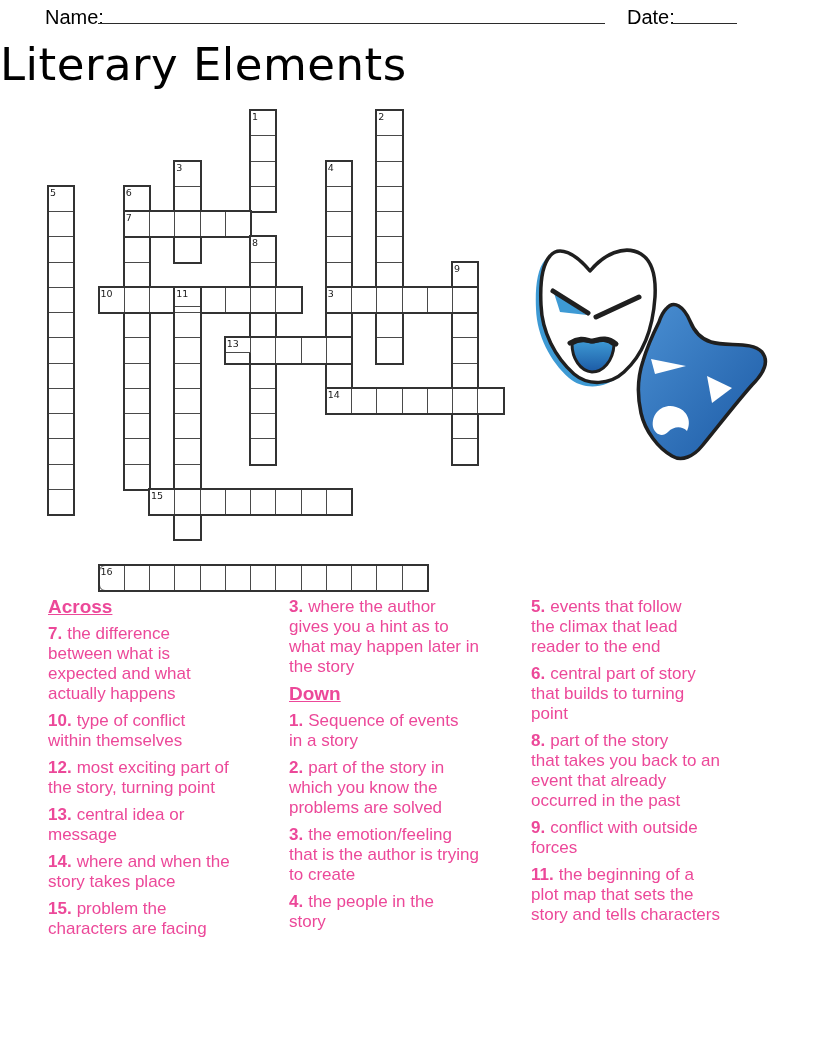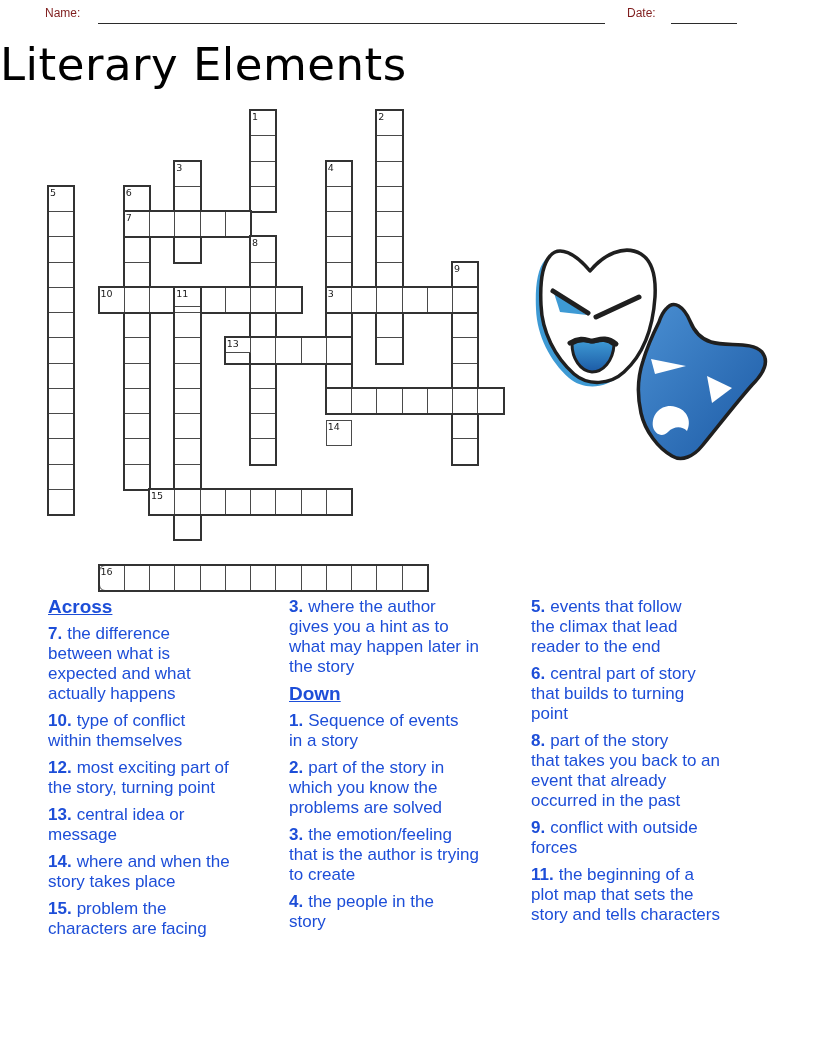--- a/index.html
+++ b/index.html
@@ -2,21 +2,21 @@
 <html><head>
 <meta charset="utf-8">
 <style>
   html,body { margin:0; padding:0; }
   body {
     width:816px; height:1056px; position:relative; background:#ffffff;
     font-family:"Liberation Sans", sans-serif; color:#000;
     overflow:hidden;
   }
   
-  .hdr-label { position:absolute; font-size:12px; color:#7f1d1d; }
+  .hdr-label { position:absolute; font-size:20px; color:#000000; }
   #name-label { left:45px; top:6px; }
   #date-label { left:627px; top:6px; }
   .write-line { position:absolute; border-bottom:1.6px solid #2b2b2b; height:18px; top:5px; }
   #name-line { left:98px; width:507px; }
   #date-line { left:671px; width:66px; }
   
   #page-title {
     position:absolute; left:0; right:0; top:38px; text-align:left;
     font-family:"DejaVu Sans", sans-serif; font-size:45px; font-weight:400;
     letter-spacing:0.5px; color:#000;
@@ -33,21 +33,21 @@
   }
   .cell-num {
     position:absolute; left:1px; top:0px; font-size:9.5px; line-height:11px;
     font-family:"DejaVu Sans", sans-serif; color:#1a1a1a; z-index:3;
   }
   
   #masks { position:absolute; left:525px; top:235px; overflow:visible; }
   .ink { stroke:#1f1f1f; stroke-linejoin:round; stroke-linecap:round; }
   
   .clue-col {
-    position:absolute; top:597px; font-size:17px; line-height:20px; color:#1d4ed8;
+    position:absolute; top:597px; font-size:17px; line-height:20px; color:#ec4899;
   }
   #clue-col-1 { left:48px;  width:250px; }
   #clue-col-2 { left:289px; width:250px; }
   #clue-col-3 { left:531px; width:250px; }
   .clue-heading {
     font-size:19px; font-weight:bold; text-decoration:underline;
     margin:0 0 7px 0;
   }
   .clue { margin:0 0 7px 0; }
   .clue .num { font-weight:bold; margin-right:5px; }
@@ -99,21 +99,21 @@
       <div class="cell" style="left: 277.75px; top: 75.75px; width: 26.25px; height: 26.25px;"></div>
       <div class="cell" style="left: 277.75px; top: 101px; width: 26.25px; height: 26.25px;"></div>
       <div class="cell" style="left: 277.75px; top: 126.25px; width: 26.25px; height: 26.25px;"></div>
       <div class="cell" style="left: 277.75px; top: 151.5px; width: 26.25px; height: 26.25px;"></div>
       <div class="cell" style="left: 277.75px; top: 176.75px; width: 26.25px; height: 26.25px;">
         <span class="cell-num">3</span>
       </div>
       <div class="cell" style="left: 277.75px; top: 202px; width: 26.25px; height: 26.25px;"></div>
       <div class="cell" style="left: 277.75px; top: 227.25px; width: 26.25px; height: 26.25px;"></div>
       <div class="cell" style="left: 277.75px; top: 252.5px; width: 26.25px; height: 26.25px;"></div>
-      <div class="cell" style="left: 277.75px; top: 277.75px; width: 26.25px; height: 26.25px; margin-top: 32px;">
+      <div class="cell" style="left: 277.75px; top: 277.75px; width: 26.25px; height: 26.25px;">
         <span class="cell-num">14</span>
       </div>
       <div class="word-box" style="left: 276.75px; top: 49.5px; width: 28.25px; height: 255.5px;"></div>
       <div class="cell" style="left: 0px; top: 75.75px; width: 26.25px; height: 26.25px;">
         <span class="cell-num">5</span>
       </div>
       <div class="cell" style="left: 0px; top: 101px; width: 26.25px; height: 26.25px;"></div>
       <div class="cell" style="left: 0px; top: 126.25px; width: 26.25px; height: 26.25px;"></div>
       <div class="cell" style="left: 0px; top: 151.5px; width: 26.25px; height: 26.25px;"></div>
       <div class="cell" style="left: 0px; top: 176.75px; width: 26.25px; height: 26.25px;"></div>

